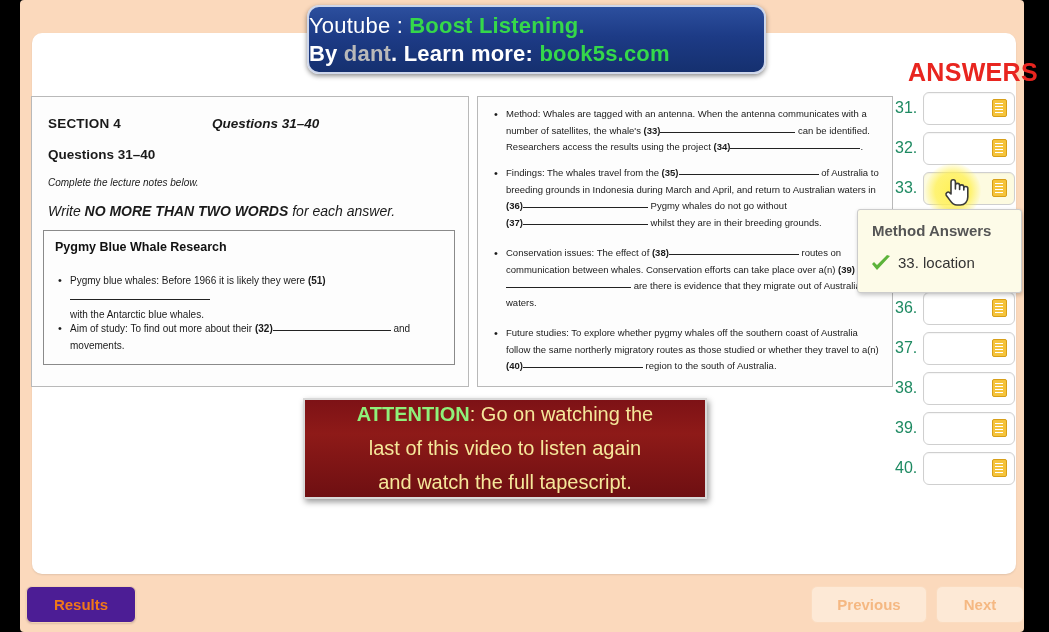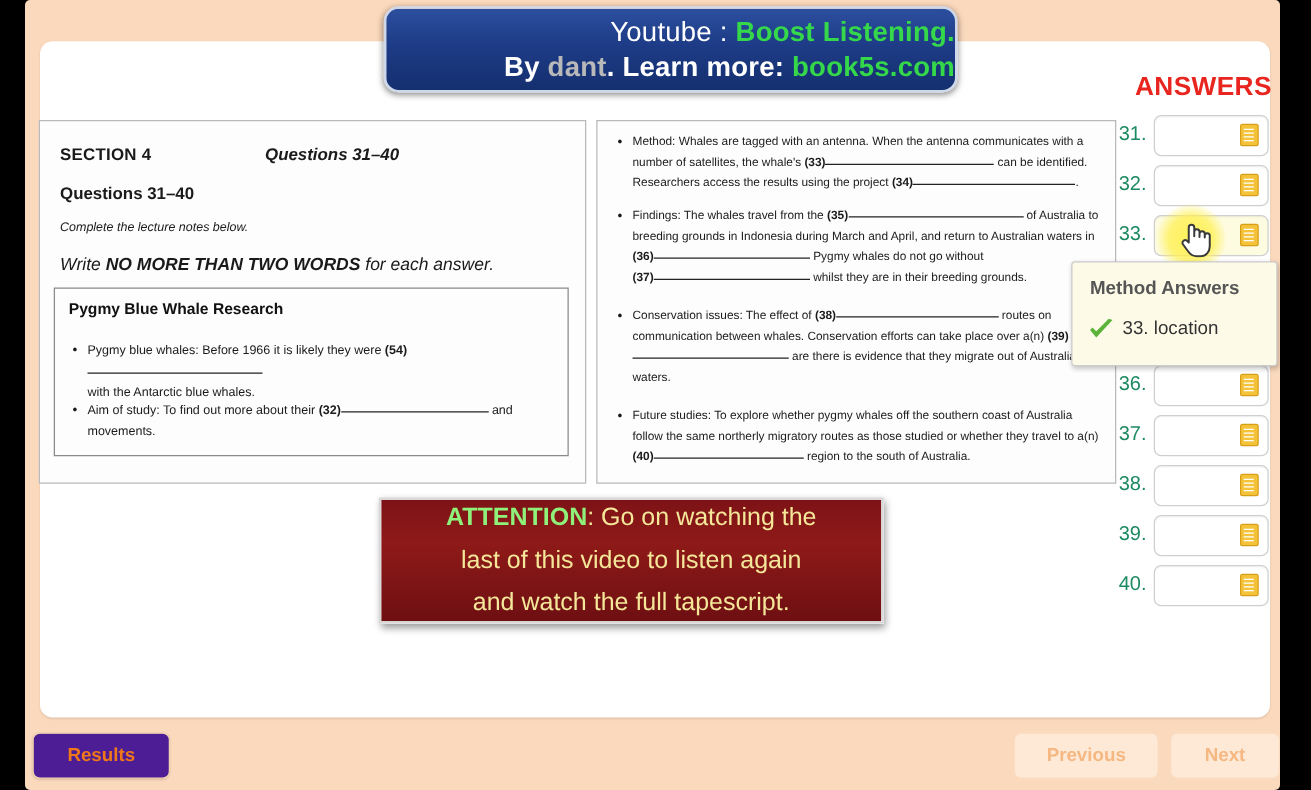--- a/index.html
+++ b/index.html
@@ -31,39 +31,39 @@
 
   
   #yt-banner {
     position: absolute;
     left: 307px; top: 5px; width: 455px; height: 65px;
     border-radius: 12px;
     background: linear-gradient(180deg,#2c4f9e 0%, #1d3b86 45%, #15306f 100%);
     border: 2px solid #cfd7ea;
     box-shadow: 0 2px 5px rgba(0,0,0,.45);
     display: flex; flex-direction: column;
-    align-items: flex-end; justify-content: center;
+    align-items: flex-start; justify-content: center;
     z-index: 40;
   }
   .yt-line {
     color: #ffffff;
     font-size: 22px;
     line-height: 28px;
     white-space: nowrap;
     letter-spacing: .2px;
   }
   .yt-green { color: #35d84a; font-weight: bold; }
   .yt-grey  { color: #b9b9b9; font-weight: bold; }
   .yt-b     { font-weight: bold; }
 
   
   #answers-title {
     position: absolute;
     left: 908px; top: 58px;
-    font-size: 21px; font-weight: bold;
+    font-size: 25px; font-weight: bold;
     color: #e8251f;
     letter-spacing: .3px;
   }
 
   
   #answers-col {
     position: absolute;
     left: 895px; top: 92px; width: 120px;
   }
   .ans-row {
@@ -261,21 +261,21 @@
     <div id="sec-q">Questions 31–40</div>
     <div id="q-head">Questions 31–40</div>
     <div id="inst1">Complete the lecture notes below.</div>
     <div id="inst2">
       <span>Write </span><b>NO MORE THAN TWO WORDS</b><span> for each answer.</span>
     </div>
 
     <div id="notes-box">
       <div id="notes-title">Pygmy Blue Whale Research</div>
       <div class="bullet-item" style="left:26px; top:41px; width:360px;">
-        <span>Pygmy blue whales: Before 1966 it is likely they were </span><span class="bnum">(54)</span><span class="blank" style="width:140px"></span><br>
+        <span>Pygmy blue whales: Before 1966 it is likely they were </span><span class="bnum">(51)</span><span class="blank" style="width:140px"></span><br>
         <span>with the Antarctic blue whales.</span>
       </div>
       <div class="bullet-item" style="left:26px; top:89px; width:360px;">
         <span>Aim of study: To find out more about their </span><span class="bnum">(32)</span><span class="blank" style="width:118px"></span> <span>and movements.</span>
       </div>
     </div>
   </div>
 
   <div class="doc-panel" id="doc-right">
     <div class="rb" style="top:9px;">

